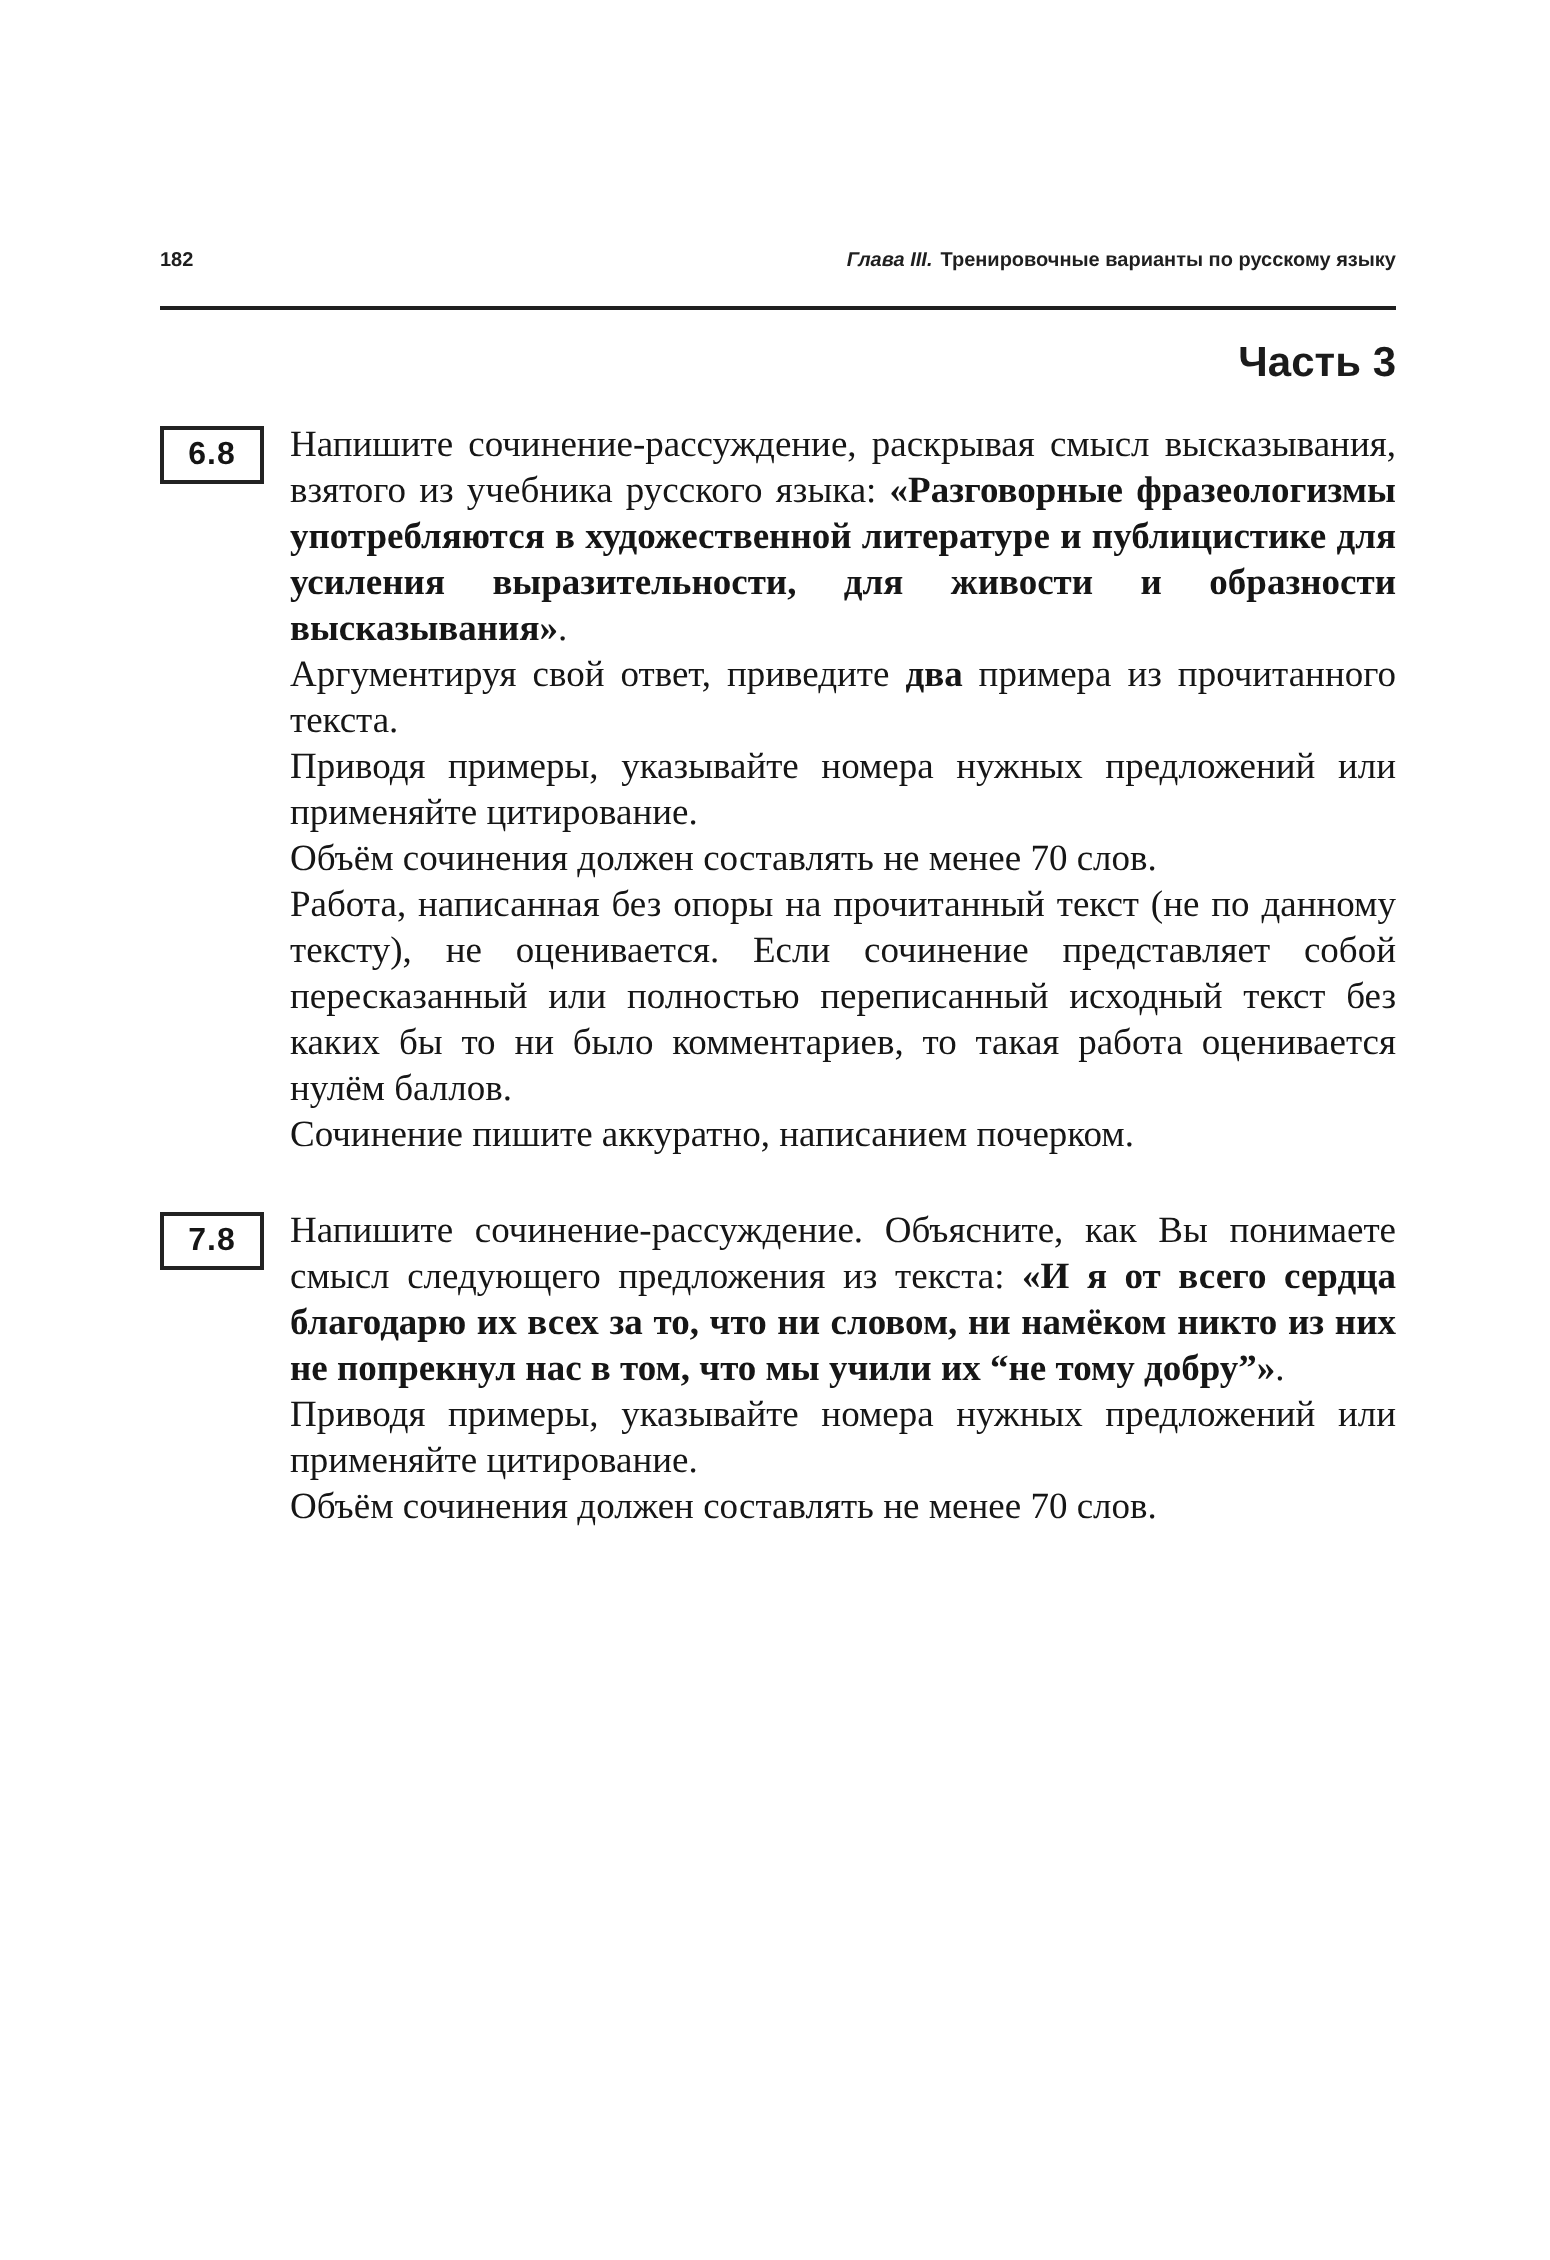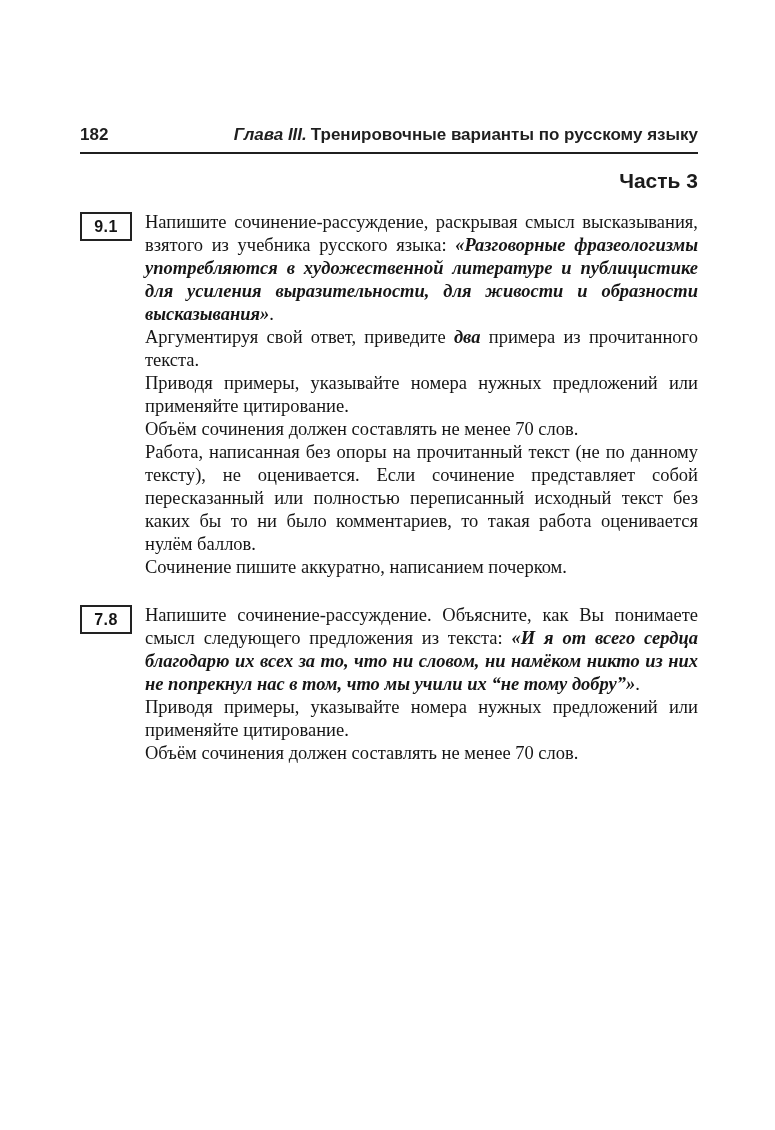--- a/index.html
+++ b/index.html
@@ -16,24 +16,24 @@
     color: #1a1a1a;
     padding: 125px 77px 0 80px;
     font-family: "Liberation Serif", serif;
     overflow: hidden;
   }
   .running-head {
     display: flex;
     justify-content: space-between;
     align-items: baseline;
     border-bottom: 2px solid #1f1f1f;
-    padding-bottom: 7px;
+    padding-bottom: 17px;
     font-family: "Liberation Sans", sans-serif;
     font-weight: bold;
-    font-size: 17px;
+    font-size: 10px;
     color: #1f1f1f;
   }
   .running-head .chapter i {
     font-style: italic;
     margin-right: 4px;
     margin-top: 36px;
   }
   h1.part-title {
     margin: 15px 0 0 0;
     text-align: right;
@@ -78,37 +78,37 @@
     background: #ffffff;
   }
   .task-body {
     margin-left: 65px;
     font-size: 18.5px;
     line-height: 23px;
     text-align: justify;
     color: #161616;
   }
   .task-body p { margin: 0; }
-  .task-body b { font-weight: bold; font-style: italic; }
+  .task-body b { font-weight: bold; }
 </style>
 </head>
 <body>
 
 <div class="page">
 
   <header class="running-head">
     <span>182</span>
     <span class="chapter"><i>Глава III.</i><span>Тренировочные варианты по русскому языку</span></span>
   </header>
 
   <h1 class="part-title">Часть 3</h1>
 
 
   <section class="task first">
-    <div class="task-label">9.1</div>
+    <div class="task-label">6.8</div>
     <div class="task-body">
         <p><span>Напишите сочинение-рассуждение, раскрывая смысл высказывания, взятого из учебника русского языка: </span><b>«Разговорные фразеологизмы употребляются в художественной литературе и публицистике для усиления выразительности, для живости и образности высказывания»</b><span>.</span></p>
         <p><span>Аргументируя свой ответ, приведите </span><b>два</b><span> примера из прочитанного текста.</span></p>
         <p><span>Приводя примеры, указывайте номера нужных предложений или применяйте цитирование.</span></p>
         <p><span>Объём сочинения должен составлять не менее 70 слов.</span></p>
         <p><span>Работа, написанная без опоры на прочитанный текст (не по данному тексту), не оценивается. Если сочинение представляет собой пересказанный или полностью переписанный исходный текст без каких бы то ни было комментариев, то такая работа оценивается нулём баллов.</span></p>
         <p><span>Сочинение пишите аккуратно, написанием почерком.</span></p>
       </div>
   </section>
 

